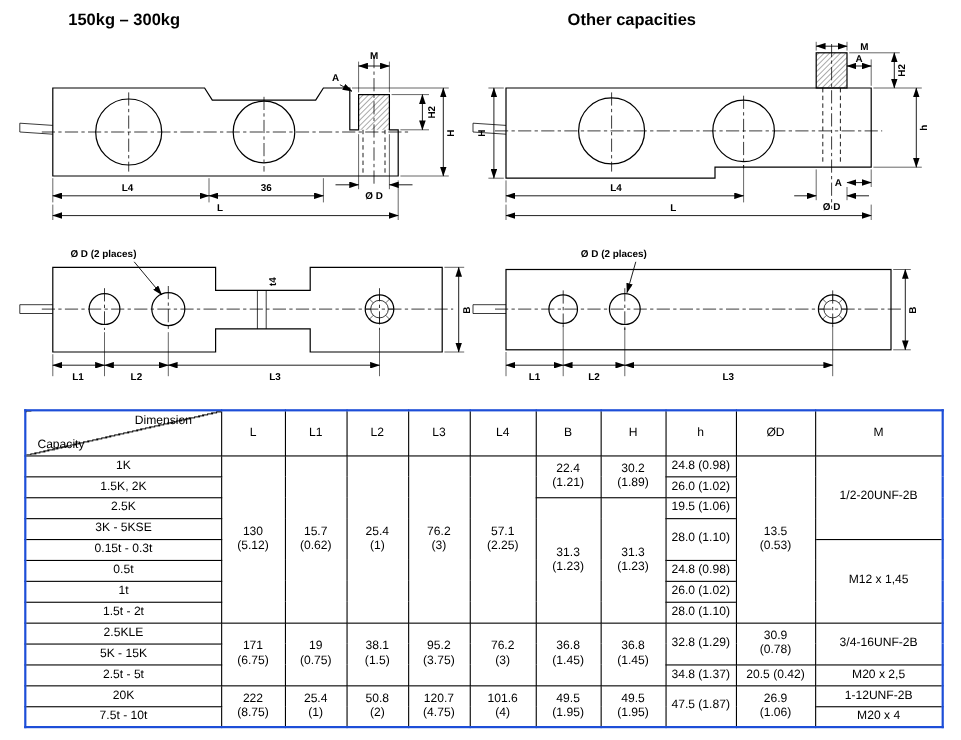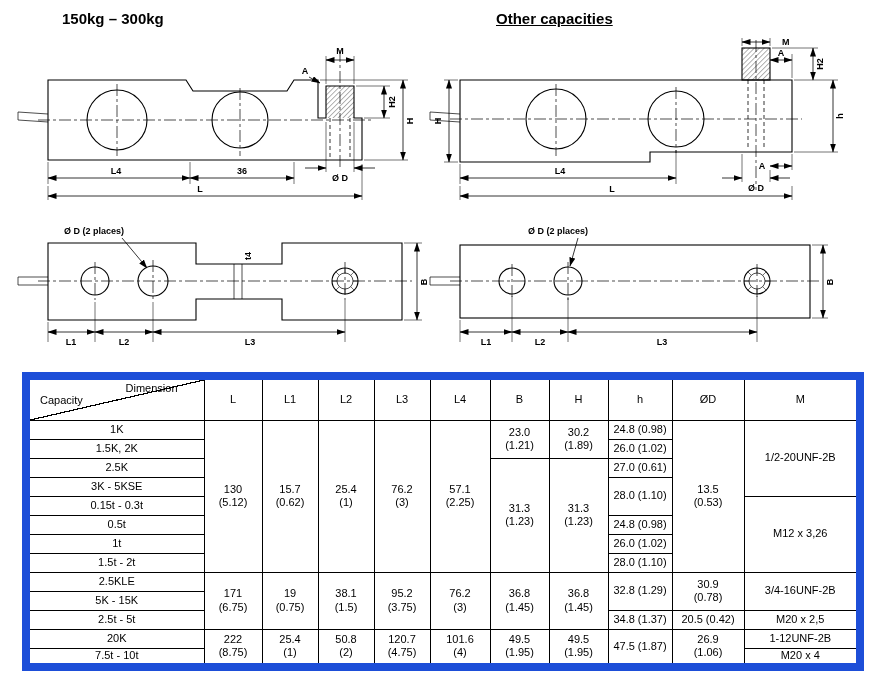--- a/index.html
+++ b/index.html
@@ -1,34 +1,34 @@
 <!DOCTYPE html>
 <html><head>
 <meta charset="utf-8">
 <style>
   html,body{margin:0;padding:0;background:#fff;}
   #page{position:relative;width:866px;height:673px;background:#fff;font-family:"Liberation Sans",sans-serif;color:#000;overflow:hidden;}
   .heading{position:absolute;font-size:15px;font-weight:bold;white-space:nowrap;}
   #heading-left{left:62px;top:10px;}
-  #heading-right{left:496px;top:10px;text-decoration:underline;}
+  #heading-right{left:516px;top:10px;}
   #drawings{position:absolute;left:0;top:0;}
   #drawings text{font-weight:bold;font-size:9px;fill:#000;font-family:"Liberation Sans",sans-serif;}
   .outline{fill:none;stroke:#000;stroke-width:1.1;}
   .thin{stroke:#000;stroke-width:0.7;fill:none;}
   .xthin{stroke:#000;stroke-width:0.55;fill:none;}
   .cl{stroke:#000;stroke-width:0.7;fill:none;stroke-dasharray:12 3 3 3;}
   .hid{stroke:#000;stroke-width:0.8;fill:none;stroke-dasharray:4 3;}
   .dim{stroke:#000;stroke-width:0.8;fill:none;}
-  table{position:absolute;left:22px;top:372px;width:834px;border-collapse:collapse;table-layout:fixed;border:8px solid #1d4ed8;}
+  table{position:absolute;left:22px;top:372px;width:834px;border-collapse:collapse;table-layout:fixed;border:2px solid #1d4ed8;}
   td,th{border:1px solid #000;text-align:center;vertical-align:middle;font-size:11px;font-weight:normal;line-height:1.2;padding:0 2px;white-space:pre-line;overflow:hidden;}
   tr.data{height:19px;}
   tr.hdr{height:38px;}
   td.diag{position:relative;background:linear-gradient(to bottom right,transparent calc(50% - 0.6px),#000 calc(50% - 0.6px),#000 calc(50% + 0.6px),transparent calc(50% + 0.6px));}
   td.diag .dimlbl{position:absolute;top:2px;right:26px;}
-  td.diag .caplbl{position:absolute;bottom:12px;left:10px;}
+  td.diag .caplbl{position:absolute;bottom:2px;left:10px;}
 </style>
 </head>
 <body>
 
 <div id="page">
 
   <div class="heading" id="heading-left">150kg – 300kg</div>
   <div class="heading" id="heading-right">Other capacities</div>
 
   <svg id="drawings" width="874" height="372" viewBox="0 0 874 372">
@@ -284,48 +284,48 @@
       <td rowspan="8">130
 (5.12)</td>
       <td rowspan="8">15.7
 (0.62)</td>
       <td rowspan="8">25.4
 (1)</td>
       <td rowspan="8">76.2
 (3)</td>
       <td rowspan="8">57.1
 (2.25)</td>
-      <td rowspan="2">23.0
+      <td rowspan="2">22.4
 (1.21)</td>
       <td rowspan="2">30.2
 (1.89)</td>
       <td>24.8 (0.98)</td>
       <td rowspan="8">13.5
 (0.53)</td>
       <td rowspan="4">1/2-20UNF-2B</td>
     </tr>
     <tr class="data">
       <td>1.5K, 2K</td>
       <td>26.0 (1.02)</td>
     </tr>
     <tr class="data">
       <td>2.5K</td>
       <td rowspan="6">31.3
 (1.23)</td>
       <td rowspan="6">31.3
 (1.23)</td>
-      <td>27.0 (0.61)</td>
+      <td>19.5 (1.06)</td>
     </tr>
     <tr class="data">
       <td>3K - 5KSE</td>
       <td rowspan="2">28.0 (1.10)</td>
     </tr>
     <tr class="data">
       <td>0.15t - 0.3t</td>
-      <td rowspan="4">M12 x 3,26</td>
+      <td rowspan="4">M12 x 1,45</td>
     </tr>
     <tr class="data">
       <td>0.5t</td>
       <td>24.8 (0.98)</td>
     </tr>
     <tr class="data">
       <td>1t</td>
       <td>26.0 (1.02)</td>
     </tr>
     <tr class="data">

